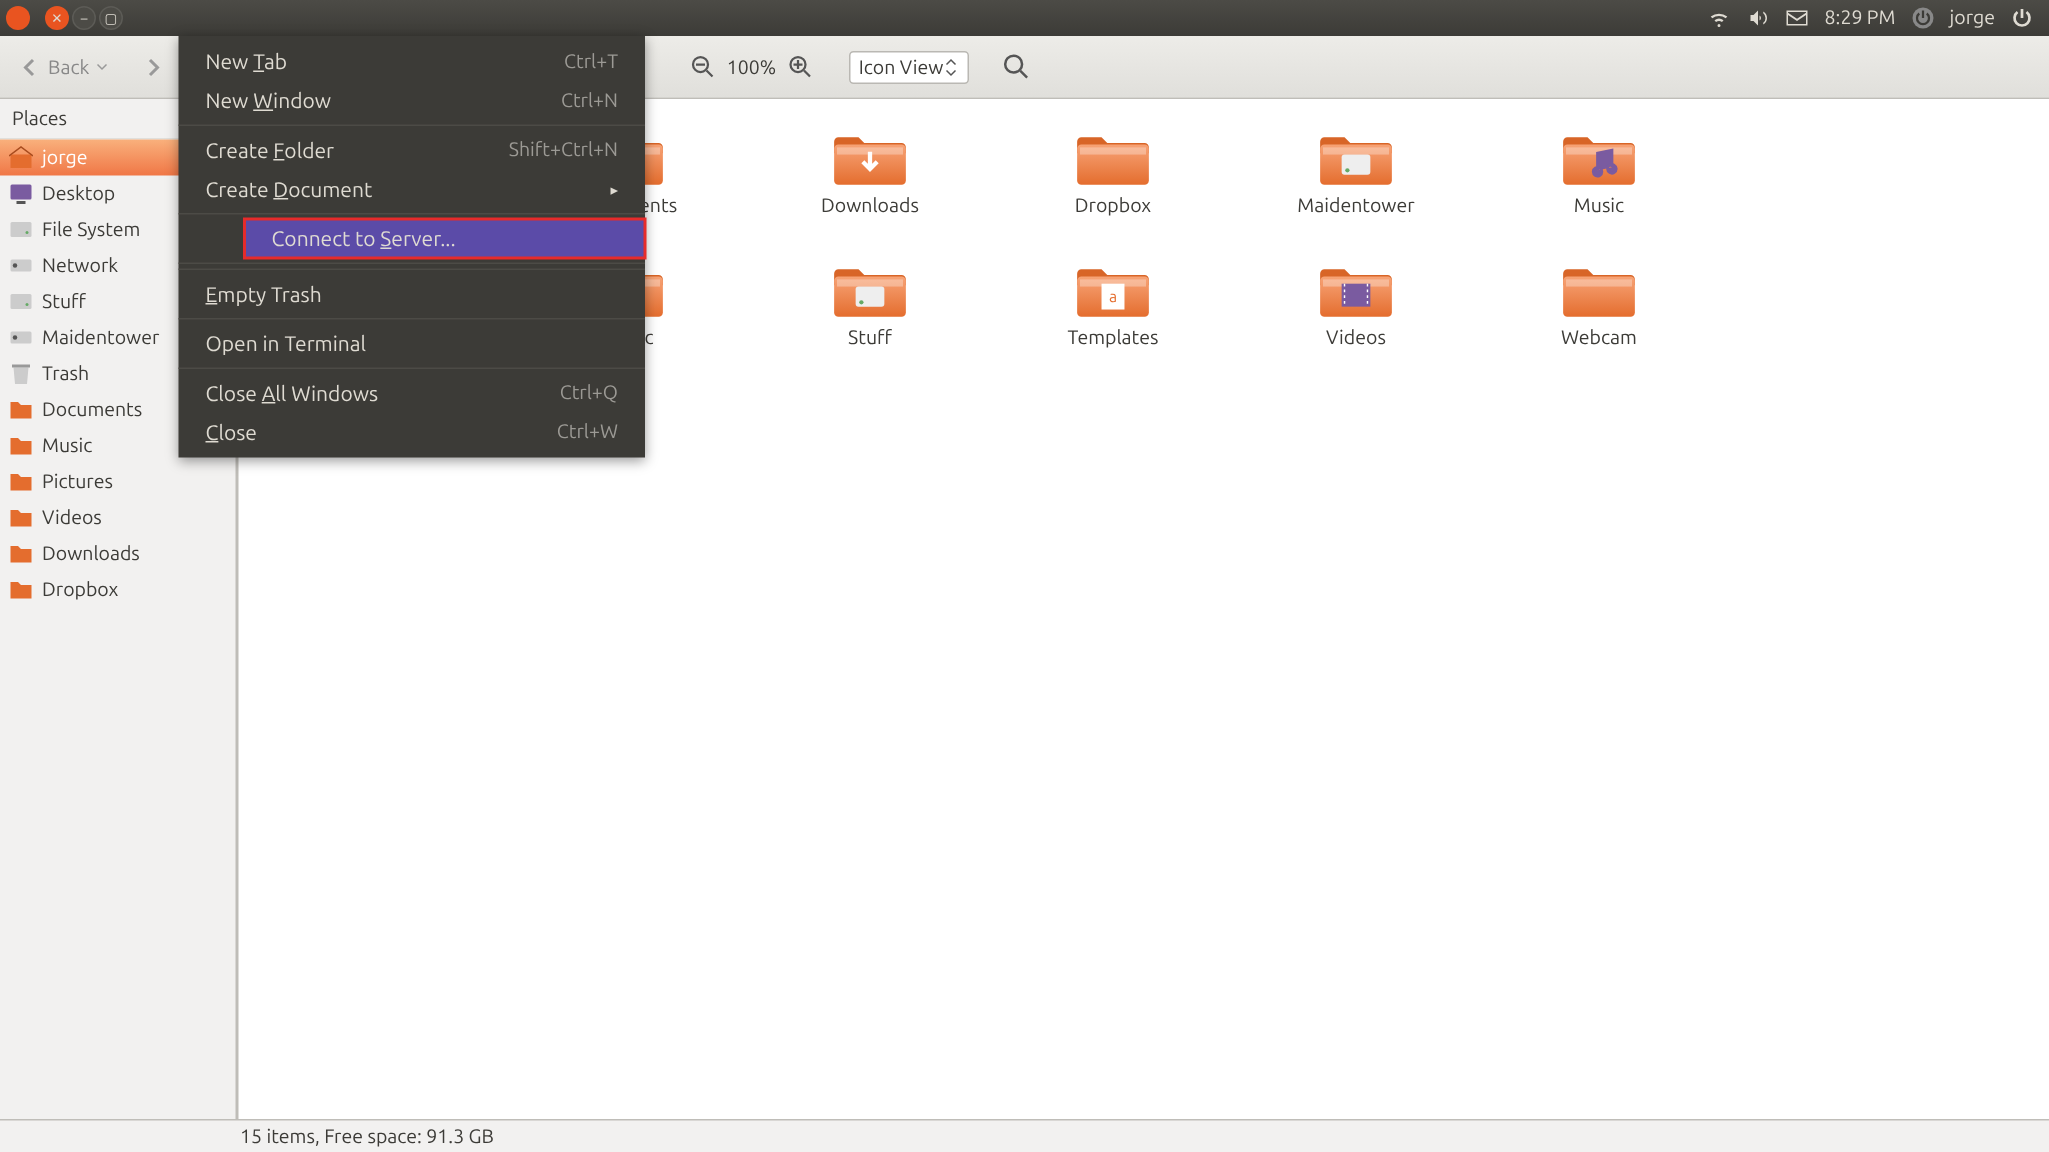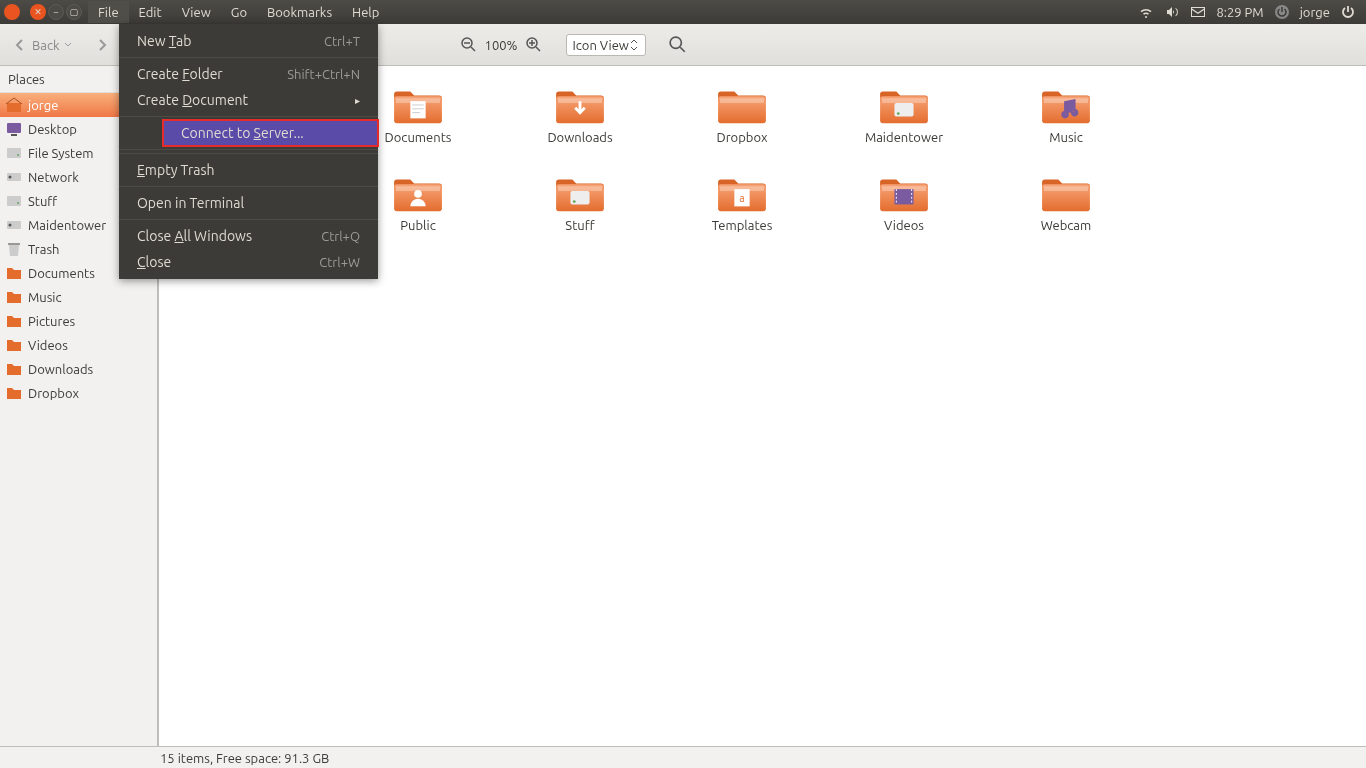--- a/index.html
+++ b/index.html
@@ -39,21 +39,21 @@
 .content { flex: 1; background: #fff; padding: 12px 20px; border-left: 1px solid #bfbdb8; }
 .icon-grid { display: grid; grid-template-columns: repeat(6, 154px); gap: 18px 8px; }
 .folder-item { display: flex; flex-direction: column; align-items: center; gap: 4px; cursor: pointer; padding: 4px; }
 .folder-icon { width: 52px; height: 44px; position: relative; }
 .folder-icon svg { width: 100%; height: 100%; }
 .folder-label { font-size: 13px; text-align: center; }
 
 .statusbar { height: 22px; background: #f2f1f0; border-top: 1px solid #bfbdb8; padding: 2px 160px; font-size: 13px; display: flex; align-items: center; }
 
 
-.dropdown { position: absolute; top: 24px; left: 119px; width: 259px; background: #3c3b37; color: #dfdbd2; z-index: 200; box-shadow: 0 2px 8px rgba(0,0,0,0.4); padding: 4px 0; font-size: 14px; }
+.dropdown { position: absolute; top: 24px; left: 119px; width: 311px; background: #3c3b37; color: #dfdbd2; z-index: 200; box-shadow: 0 2px 8px rgba(0,0,0,0.4); padding: 4px 0; font-size: 14px; }
 .dd-item { padding: 5px 18px; display: flex; justify-content: space-between; align-items: center; cursor: pointer; }
 .dd-item.highlighted { background: #5b4ba8; outline: 2px solid #e62b2b; outline-offset: -1px; margin-left: 44px; }
 .dd-shortcut { color: #9c9a95; font-size: 13px; }
 .dd-sep { height: 1px; background: #4c4b46; margin: 3px 0; }
 .dd-submenu-arrow { font-size: 10px; }
 
 .underline { text-decoration: underline; }
 </style>
 </head>
 <body>
@@ -61,28 +61,20 @@
 <div class="menubar">
   <div class="menubar-left">
     <div class="ubuntu-logo">
         <div class="ubuntu-circle"></div>
       </div>
     <div class="win-controls">
       <div class="win-btn win-close">✕</div>
       <div class="win-btn win-min">–</div>
       <div class="win-btn win-max">▢</div>
     </div>
-    <div id="menu-items" style="display: flex;">
-        <div class="menu-item open">File</div>
-        <div class="menu-item">Edit</div>
-        <div class="menu-item">View</div>
-        <div class="menu-item">Go</div>
-        <div class="menu-item">Bookmarks</div>
-        <div class="menu-item">Help</div>
-      </div>
   </div>
   <div class="menubar-right">
     <span class="tray-icon">
         <svg viewBox="0 0 16 16">
           <path d="M8 12a1 1 0 100 2 1 1 0 000-2zm-3-2.5a5 5 0 016 0l-1 1.2a3.4 3.4 0 00-4 0zM2.5 7a9 9 0 0111 0l-1 1.2a7.4 7.4 0 00-9 0z" fill="currentColor"></path>
         </svg>
       </span>
     <span class="tray-icon">
         <svg viewBox="0 0 16 16">
           <path d="M3 6v4h2l3 3V3L5 6H3zm7 2a2 2 0 00-1-1.7v3.4A2 2 0 0010 8zm1.5-4.3v1.1A4 4 0 0113 8a4 4 0 01-1.5 3.2v1.1A5 5 0 0014 8a5 5 0 00-2.5-4.3z" fill="currentColor"></path>
@@ -369,20 +361,24 @@
 </div>
 
 <div class="statusbar">
   <span>15 items, Free space: 91.3 GB</span>
 </div>
 
 <div class="dropdown" id="dropdown">
     <div class="dd-item">
       <span>New <span class="underline">T</span>ab</span>
       <span class="dd-shortcut">Ctrl+T</span>
+    </div>
+    <div class="dd-item">
+      <span>New <span class="underline">W</span>indow</span>
+      <span class="dd-shortcut">Ctrl+N</span>
     </div>
     <div class="dd-sep"></div>
     <div class="dd-item">
       <span>Create <span class="underline">F</span>older</span>
       <span class="dd-shortcut">Shift+Ctrl+N</span>
     </div>
     <div class="dd-item">
       <span>Create <span class="underline">D</span>ocument</span>
       <span class="dd-submenu-arrow">▸</span>
     </div>

